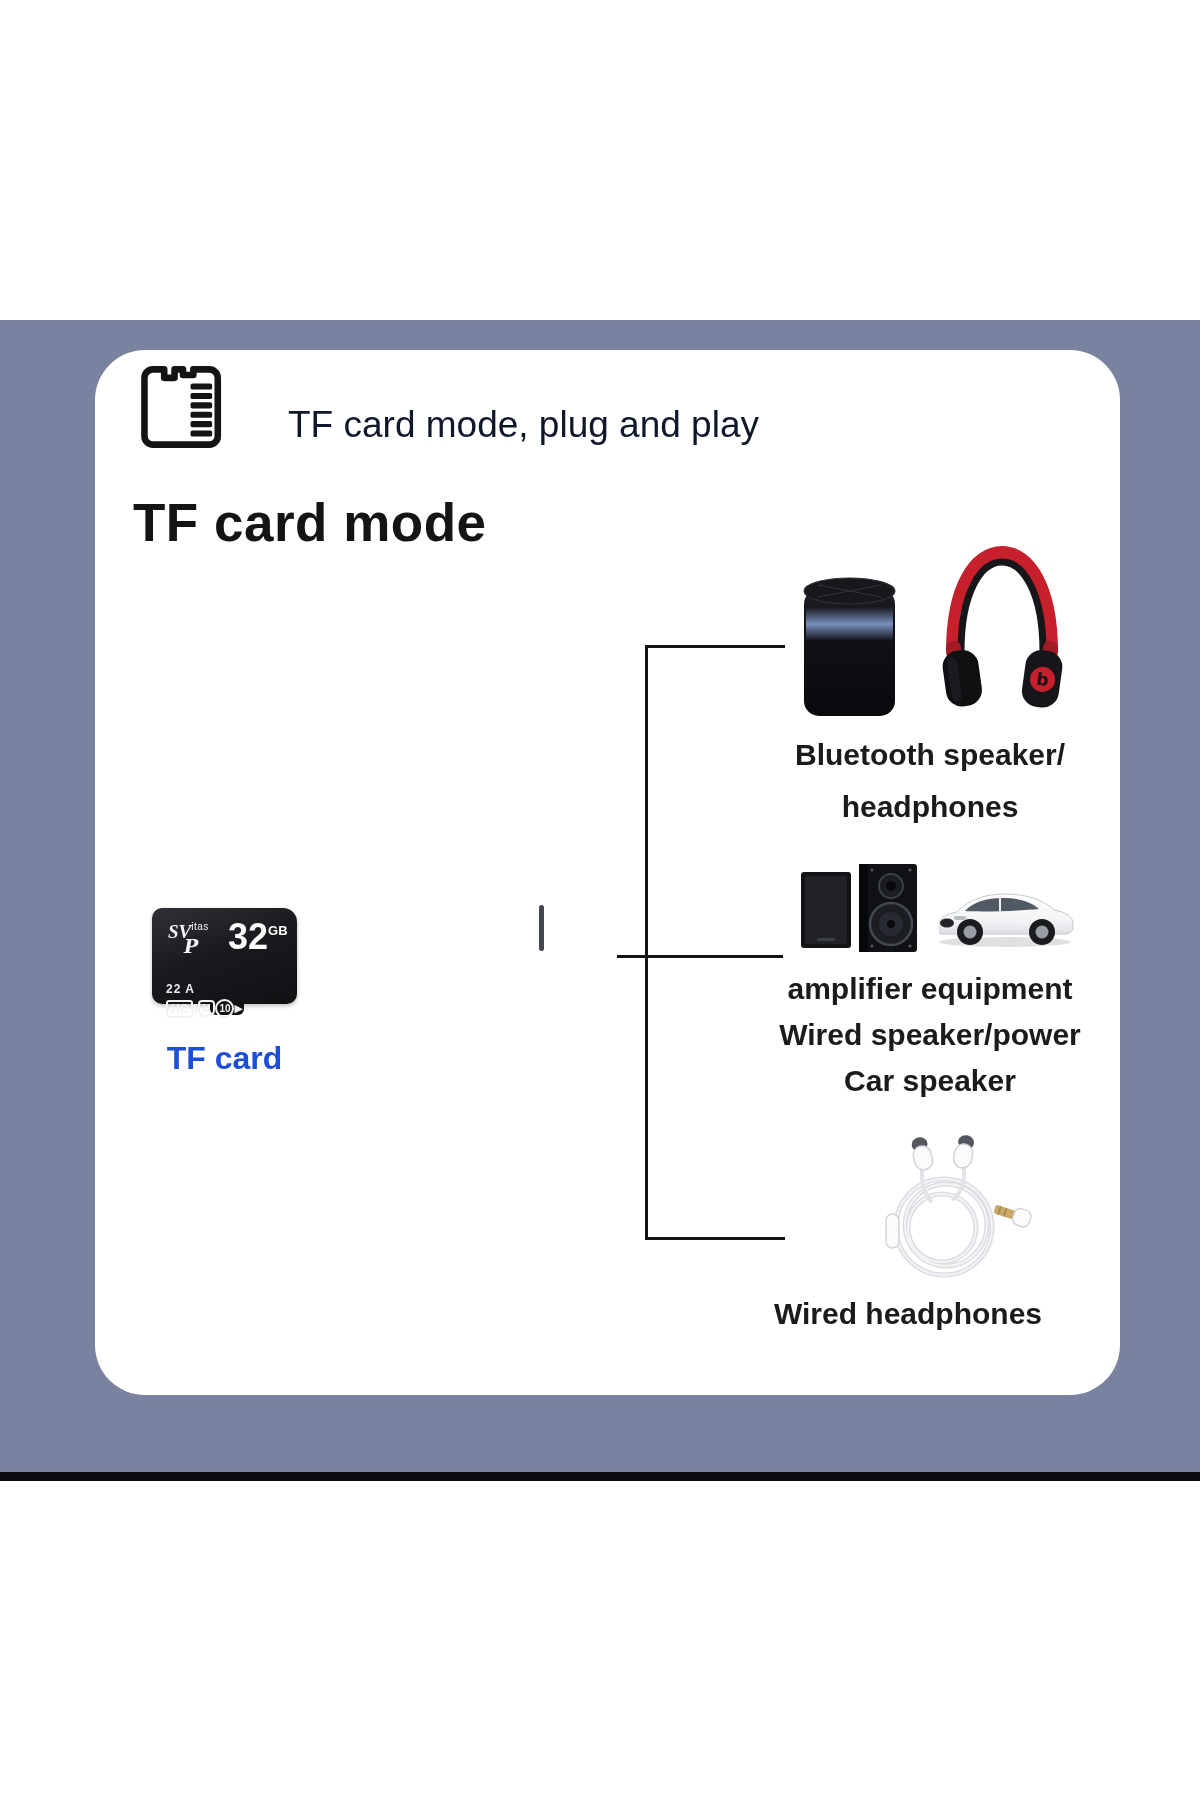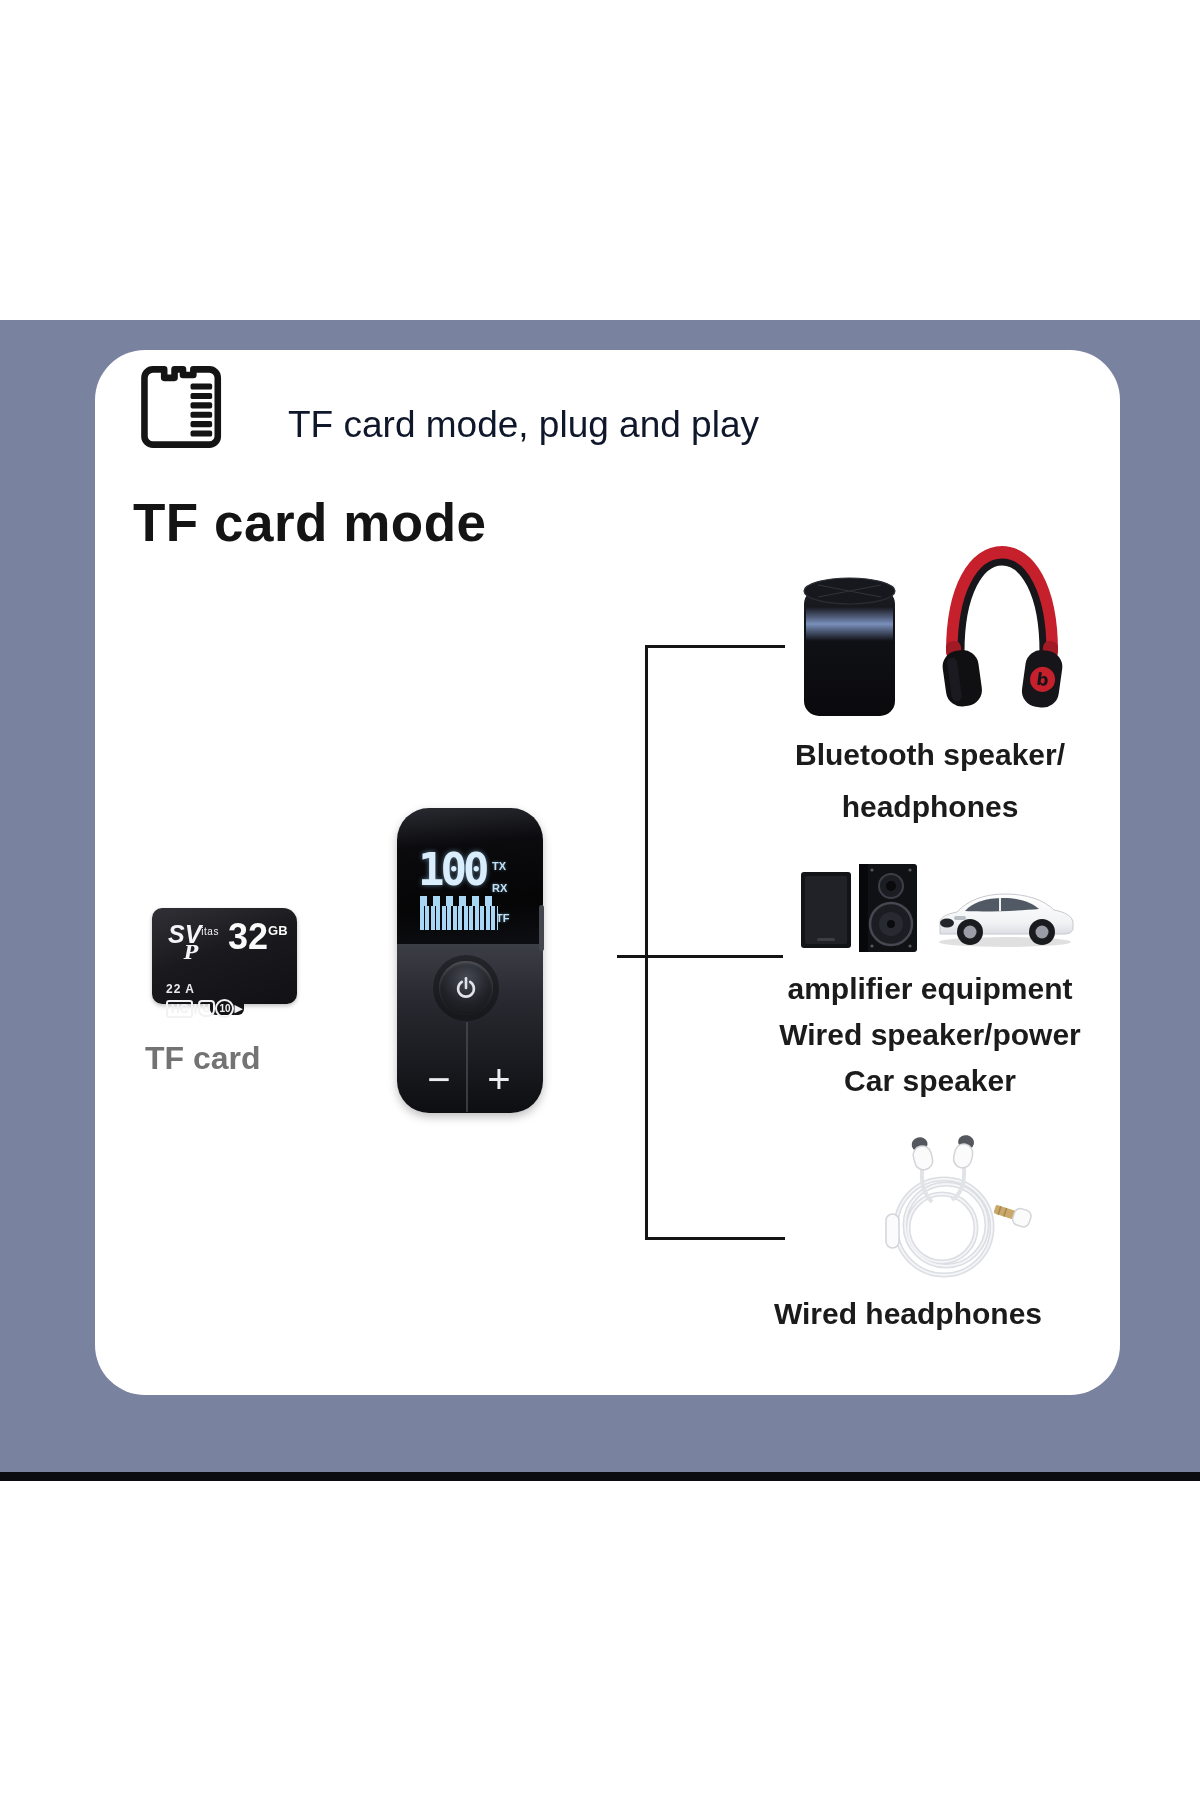--- a/index.html
+++ b/index.html
@@ -23,34 +23,34 @@
   .h-top{left:645px;top:645px;width:140px;height:3px;}
   .h-mid{left:617px;top:955px;width:166px;height:3px;}
   .h-bot{left:645px;top:1237px;width:140px;height:3px;}
 
   
   .tfcard{left:152px;top:908px;width:145px;height:96px;border-radius:10px 14px 10px 10px;
           background:linear-gradient(160deg,#303036 0%,#1a1a1e 45%,#111114 100%);
           box-shadow:0 2px 4px rgba(0,0,0,.25);}
   .tfcard-tab{left:210px;top:1002px;width:34px;height:13px;background:#131316;border-radius:0 0 6px 6px;}
   .tf-logo{left:168px;top:922px;width:62px;height:44px;color:#f4f4f6;line-height:1;}
-  .tf-logo .script{font-style:italic;font-weight:700;font-size:25px;font-family:Liberation Sans, sans-serif;}
+  .tf-logo .script{font-style:italic;font-weight:700;font-size:19px;font-family:Liberation Serif, serif;}
   .tf-logo .small{font-size:10px;font-weight:400;vertical-align:8px;letter-spacing:.5px;}
   .tf-logo .pee{display:block;font-style:italic;font-weight:700;font-size:19px;font-family:"DejaVu Serif",serif;margin:-4px 0 0 16px;}
   .tf-cap{left:228px;top:916px;color:#fafafa;font-weight:700;}
   .tf-cap .num{font-size:36px;}
   .tf-cap .unit{font-size:13px;vertical-align:14px;}
   .tf-badges{left:166px;top:984px;display:flex;align-items:center;color:#f2f2f4;margin-top:15px;}
   .badge-hc{border:2px solid #f2f2f4;border-radius:3px;font-size:12px;font-weight:700;padding:0 3px;line-height:14px;}
   .badge-i{font-size:15px;font-weight:700;}
   .badge-u{border:2px solid #f2f2f4;border-radius:4px 4px 7px 7px;font-size:11px;font-weight:700;padding:0 3px;line-height:13px;}
   .badge-10{border:2px solid #f2f2f4;border-radius:50%;width:15px;height:15px;font-size:10px;font-weight:700;line-height:15px;text-align:center;}
   .badge-play{font-size:11px;}
   .tf-corner{left:166px;top:982px;color:#ececef;font-size:12px;font-weight:700;letter-spacing:1px;}
-  .tf-caption{left:145px;top:1040px;width:145px;font-size:32px;font-weight:700;color:#737373;}
+  .tf-caption{left:152px;top:1040px;width:145px;text-align:center;font-size:32px;font-weight:700;color:#1d4ed8;}
 
   
   .device{left:397px;top:808px;width:146px;height:305px;border-radius:32px;overflow:hidden;
           box-shadow:0 4px 10px rgba(0,0,0,.25);}
   .device-top{left:0;top:0;width:146px;height:136px;
               background:linear-gradient(175deg,#2a2b31 0%,#0b0b0e 28%,#050506 70%,#0e0f13 100%);}
   .device-bottom{left:0;top:136px;width:146px;height:169px;
               background:linear-gradient(180deg,#3c3e46 0%,#2a2b32 30%,#191a1f 72%,#0d0e11 100%);}
   .lcd{left:23px;top:44px;width:82px;height:78px;}
   .lcd-num{left:-2px;top:-8px;font-family:"DejaVu Sans Mono",monospace;font-weight:700;font-size:44px;
@@ -126,43 +126,20 @@
   <div class="abs tf-badges">
     <span class="badge-hc">HC</span>
     <span class="badge-i">I</span>
     <span class="badge-u">U</span>
     <span class="badge-10">10</span>
     <span class="badge-play">▶</span>
   </div>
   <div class="abs tf-corner">22 A</div>
   <div class="abs tf-caption">TF card</div>
 
-  <div class="abs device">
-    <div class="abs device-top"></div>
-    <div class="abs device-bottom"></div>
-    <div class="abs lcd">
-      <div class="abs lcd-num">100</div>
-      <div class="abs ind ind-tx">TX</div>
-      <div class="abs ind ind-rx">RX</div>
-      <div class="abs ind ind-tf">TF</div>
-      <div class="abs bars">
-        <div class="abs bars-teeth"></div>
-        <div class="abs bars-body"></div>
-      </div>
-    </div>
-    <div class="abs power-btn">
-      <svg width="26" height="26" viewBox="0 0 24 24">
-        <path d="M12,3 v9" fill="none" stroke="#e0e3e9" stroke-width="2.4" stroke-linecap="round"></path>
-        <path d="M8.2,6.4 a7.3,7.3 0 1 0 7.6,0" fill="none" stroke="#e0e3e9" stroke-width="2.4" stroke-linecap="round"></path>
-      </svg>
-    </div>
-    <div class="abs btn-divider"></div>
-    <div class="abs vol" style="left:22px;top:248px;">−</div>
-    <div class="abs vol vol-plus">+</div>
-  </div>
   <div class="abs side-btn" style="left:539px;top:905px;"></div>
 
   <svg class="abs bt-speaker" width="95" height="141" viewBox="0 0 95 141">
     <defs>
       <linearGradient id="spkBody" x1="0" y1="0" x2="0" y2="1">
         <stop offset="0" stop-color="#1d1e24"></stop>
           <stop offset="0.35" stop-color="#101116"></stop>
           <stop offset="1" stop-color="#0a0a0d"></stop>
       </linearGradient>
       <linearGradient id="glow" x1="0" y1="0" x2="0" y2="1">

